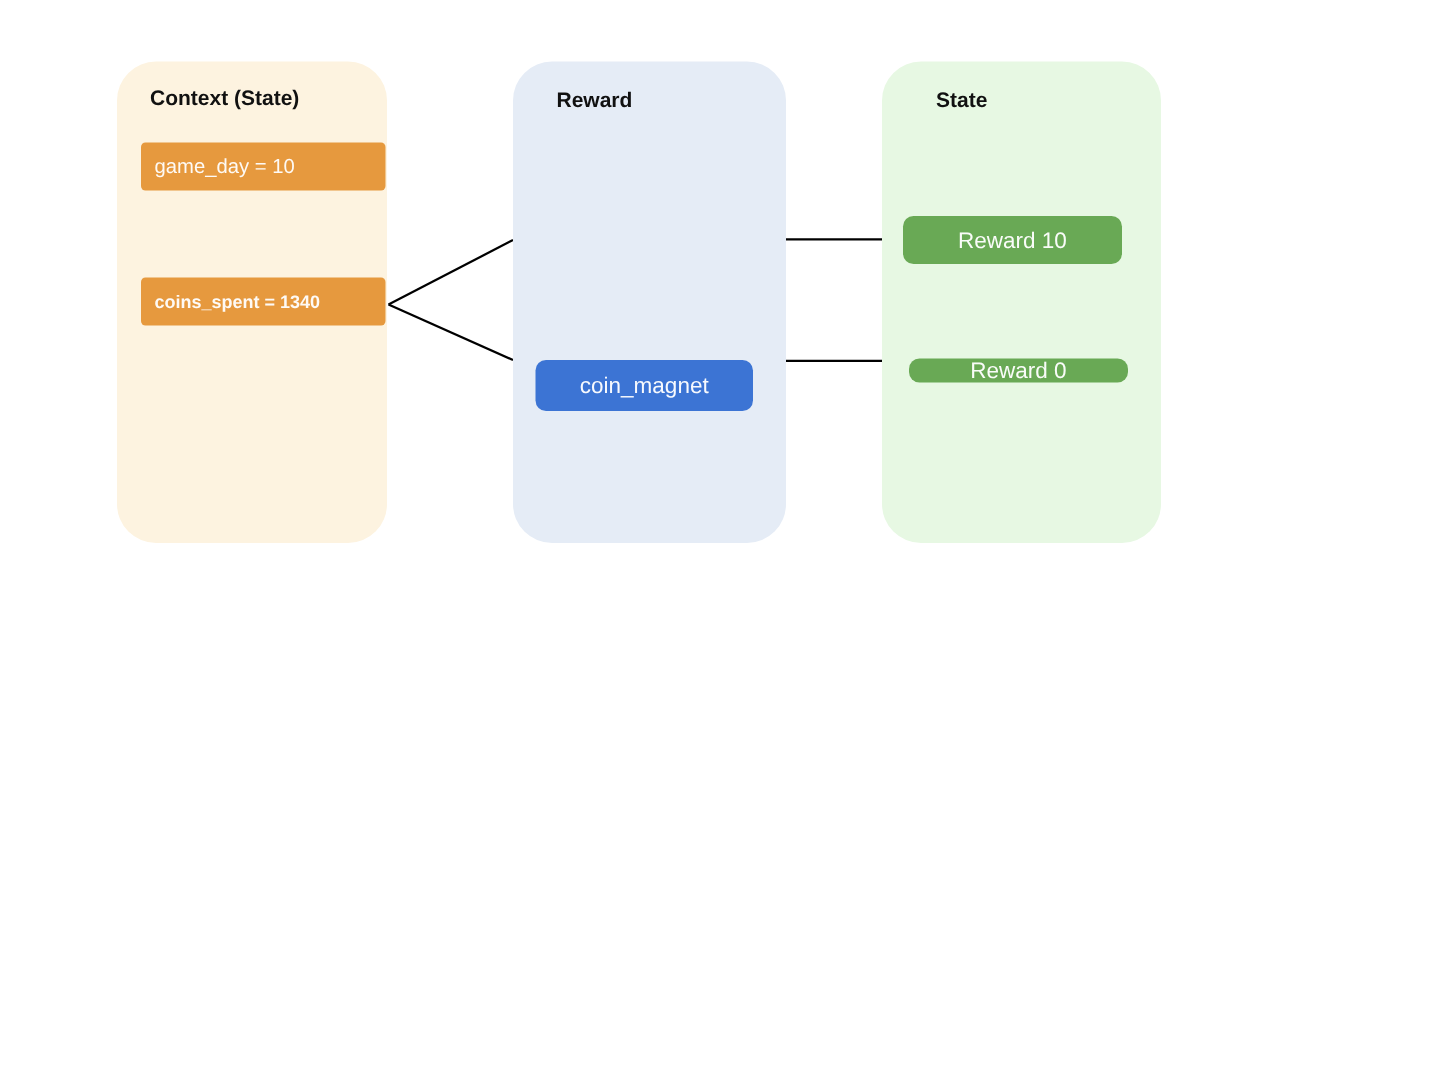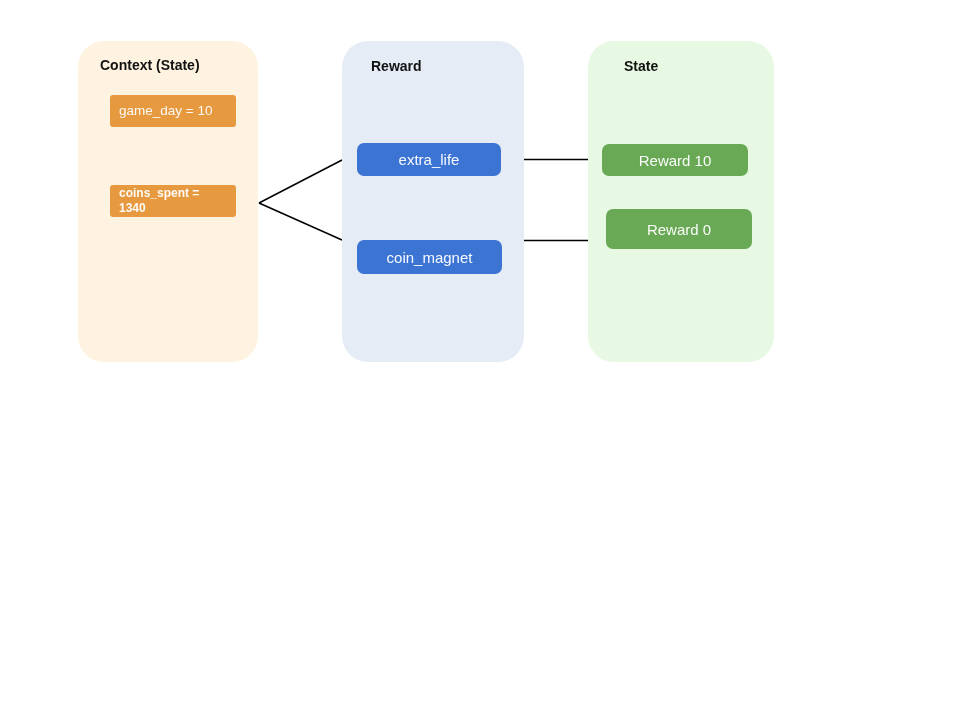--- a/index.html
+++ b/index.html
@@ -56,30 +56,29 @@
     color: #111111;
     white-space: nowrap;
   }
   .panel-context .panel-title { left: 22px; top: 16px; }
   .panel-action  .panel-title { left: 29px; top: 17px; }
   .panel-reward  .panel-title { left: 36px; top: 17px; }
 
   .ctx-box {
     position: absolute;
     left: 16px;
-    width: 126px;
+    width: 163px;
     background: var(--context-box, #E6993E);
     border-radius: 3px;
     color: rgba(255,255,255,0.95);
     display: flex;
     align-items: center;
     box-sizing: border-box;
     padding: 0 9px;
     line-height: 1.25;
-    margin-left: 16px;
   }
   .ctx-box-1 { top: 54px;  height: 32px; font-size: 13.5px; }
   .ctx-box-2 { top: 99px;  height: 32px; font-size: 13.5px; }
   .ctx-box-3 { top: 144px; height: 32px; font-size: 12px; font-weight: bold; }
   .ctx-box-4 { top: 190px; height: 32px; font-size: 11px; }
   .ctx-box-5 { top: 236px; height: 38px; font-size: 11px; }
 
   .node-chip {
     position: absolute;
     border-radius: 7px;
@@ -89,21 +88,21 @@
     justify-content: center;
     font-size: 15px;
     box-sizing: border-box;
   }
   .action-chip { background: var(--action-box, #3C74D4); }
   .reward-chip { background: var(--reward-box, #69A955); }
 
   .chip-extra-life  { left: 15px; top: 102px; width: 144px; height: 33px; }
   .chip-coin-magnet { left: 15px; top: 199px; width: 145px; height: 34px; }
   .chip-reward-10   { left: 14px; top: 103px; width: 146px; height: 32px; }
-  .chip-reward-0    { left: 18px; top: 168px; width: 146px; height: 40px; }
+  .chip-reward-0    { left: 18px; top: 198px; width: 146px; height: 16px; }
 </style>
 </head>
 <body>
 
 <div class="canvas">
 
   <svg class="connector-svg" viewBox="0 0 960 720" aria-hidden="true">
     <line class="connector-line" x1="259" y1="203" x2="342" y2="160"></line>
     <line class="connector-line" x1="259" y1="203" x2="342" y2="240"></line>
     <line class="connector-line" x1="524" y1="159.5" x2="588" y2="159.5"></line>
@@ -111,21 +110,20 @@
   </svg>
 
   <div class="panel panel-context">
     <div class="panel-title">Context (State)</div>
     <div class="ctx-box ctx-box-1">game_day = 10</div>
     <div class="ctx-box ctx-box-3">coins_spent = 1340</div>
   </div>
 
   <div class="panel panel-action">
     <div class="panel-title">Reward</div>
-    <div class="node-chip action-chip chip-extra-life">extra_life</div>
     <div class="node-chip action-chip chip-coin-magnet">coin_magnet</div>
   </div>
 
   <div class="panel panel-reward">
     <div class="panel-title">State</div>
     <div class="node-chip reward-chip chip-reward-10">Reward 10</div>
     <div class="node-chip reward-chip chip-reward-0">Reward 0</div>
   </div>
 
 </div>

